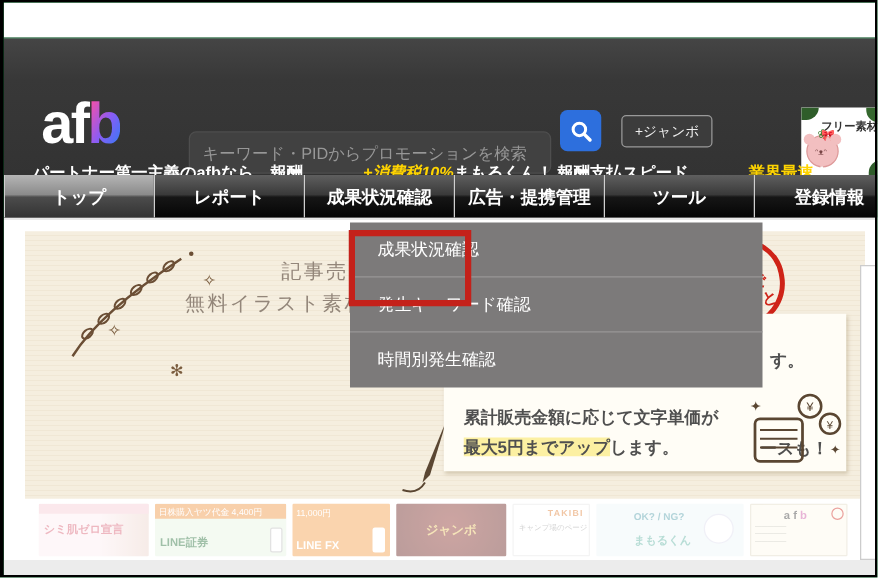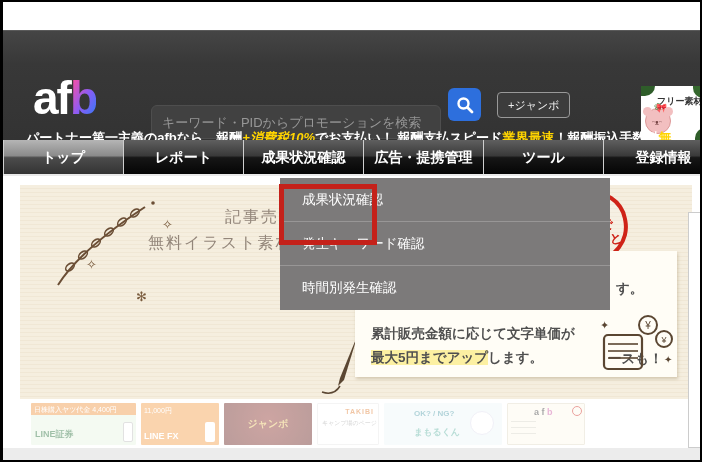--- a/index.html
+++ b/index.html
@@ -32,21 +32,21 @@
   .corner-ad .txt { position:absolute; left:16px; top:9px; font-size:9px; font-weight:bold; color:#333; white-space:nowrap; }
   .bear { position:absolute; left:4px; top:22px; width:26px; height:26px; background:#f2bfc0; border-radius:50%; border:1px solid #d99; }
   .bear:before { content:""; position:absolute; left:-3px; top:-2px; width:9px; height:9px; background:#f2bfc0; border-radius:50%; }
   .bear:after  { content:""; position:absolute; right:-3px; top:-2px; width:9px; height:9px; background:#f2bfc0; border-radius:50%; }
   .bear .face { position:absolute; left:6px; top:10px; font-size:7px; color:#744; }
   .bear .bow  { position:absolute; right:2px; top:-6px; color:#c22; font-size:9px; }
   .bear .leaf { position:absolute; left:8px; top:-8px; color:#3c7a2e; font-size:10px; }
 
   .promo { position:absolute; left:23px; top:99px; width:655px; font-size:13px; font-weight:bold;
            color:#fff; line-height:16px; }
-  .promo .y { color:#ffd400; }
+  .promo .y { color:#ffd400;margin-left:48px; }
   .promo .it { font-style:italic; }
 
   
   .nav { position:absolute; left:3px; top:140px; right:0; height:36px; background:#0a0a0a;
          display:flex; overflow:hidden; border-bottom:2px solid #e9e9e9; }
   .nav .spacer { width:27px; background:linear-gradient(180deg,#4a4a4a,#111); border-right:1px solid #cfcfcf; }
   .nav-item { flex:0 0 auto; width:120px; text-align:center; line-height:34px; color:#fff;
               font-size:14px; font-weight:bold; cursor:pointer; border-right:1px solid #cfcfcf;
               background:linear-gradient(180deg,#5f5f5f,#3a3a3a 46%,#161616 52%,#050505); }
   .nav-item.active { background:linear-gradient(180deg,#b5b5b5,#8b8b8b 46%,#4c4c4c 52%,#333); }
@@ -143,21 +143,21 @@
       <div class="grn2"></div>
       <div class="grn3"></div>
       <div class="txt">フリー素材</div>
       <div class="bear">
         <span class="leaf">❀</span>
           <span class="bow">🎀</span>
           <span class="face">ᵔᴥᵔ</span>
       </div>
     </div>
 
-    <div class="promo"><span>パートナー第一主義のafbなら、報酬</span><span class="y it">+消費税10%</span><span>でお支払い！ 報酬支払スピード</span><span class="y">業界最速</span><span>！報酬振込手数料</span><span class="y">無料！</span></div>
+    <div class="promo"><span>パートナー第一主義のafbなら、報酬</span><span class="y it">+消費税10%</span><span>まもるくん！ 報酬支払スピード</span><span class="y">業界最速</span><span>！報酬振込手数料</span><span class="y">無料！</span></div>
   </div>
 
   <div class="nav">
     <div class="spacer"></div>
     <div class="nav-item active">トップ</div>
     <div class="nav-item">レポート</div>
     <div class="nav-item">成果状況確認</div>
     <div class="nav-item">広告・提携管理</div>
     <div class="nav-item">ツール</div>
     <div class="nav-item">登録情報</div>
@@ -213,20 +213,24 @@
         <circle cx="66" cy="26" r="8" fill="none" stroke="#5a4632" stroke-width="2"></circle>
         <text x="66" y="30" text-anchor="middle" font-size="9" fill="#5a4632">¥</text>
         <text x="2" y="16" font-size="11" fill="#5a4632">✦</text>
         <text x="66" y="50" font-size="10" fill="#5a4632">✦</text>
       </svg>
     </div>
 
     <div class="sliver"></div>
 
     <div class="ads">
+      <div class="ad ad1">
+        <div class="bar"></div>
+        <div class="t">シミ肌ゼロ宣言</div>
+      </div>
       <div class="ad ad2">
         <div class="bar">日株購入ヤツ代金 4,400円</div>
         <div class="t">LINE証券</div>
         <div class="ph"></div>
       </div>
       <div class="ad ad3">
         <div class="s">11,000円</div>
         <div class="t">LINE FX</div>
         <div class="ph"></div>
       </div>

